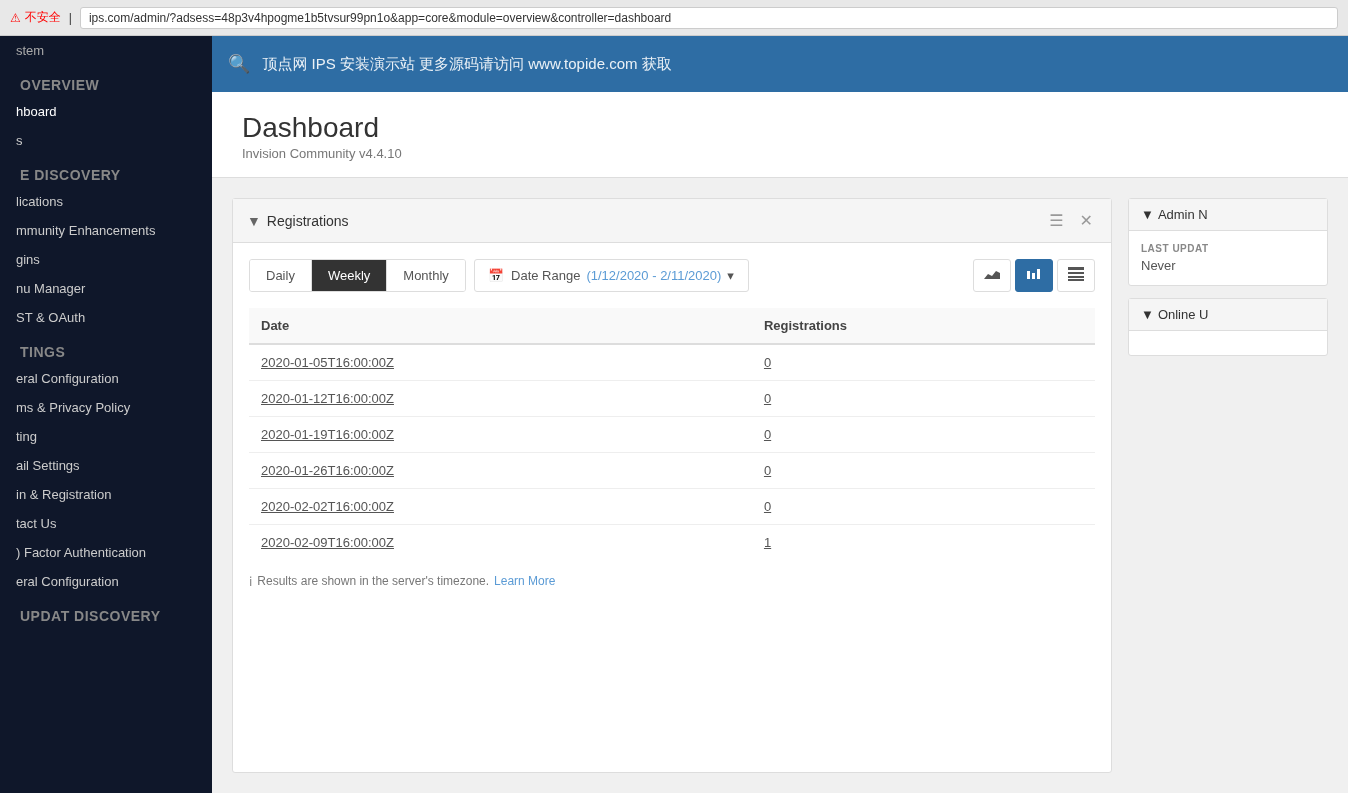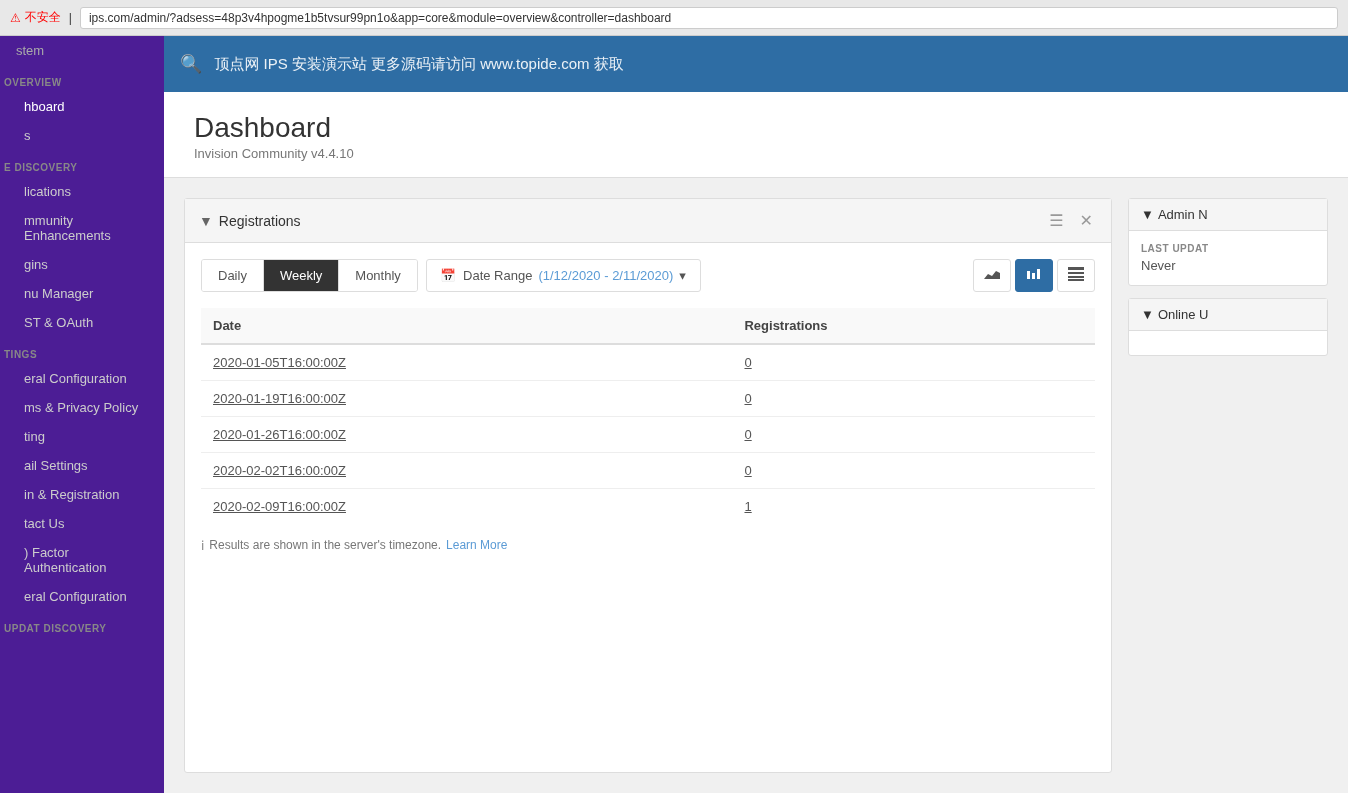--- a/index.html
+++ b/index.html
@@ -34,36 +34,36 @@
 
     
     .app-container {
       display: flex;
       flex: 1;
       overflow: hidden;
     }
 
     
     .sidebar {
-      width: 164px;
-      background: #4c1d95;
+      width: 212px;
+      background: #0f172a;
       color: #ccc;
       overflow-y: auto;
       flex-shrink: 0;
       font-size: 13px;
     }
     .sidebar-section-header {
       color: #888;
-      font-size: 10px;
+      font-size: 14px;
       font-weight: bold;
-      padding: 12px 4px 4px;
+      padding: 12px 20px 4px;
       letter-spacing: 0.5px;
     }
     .sidebar-item {
-      padding: 7px 24px;
+      padding: 7px 16px;
       cursor: pointer;
       color: #ccc;
     }
     .sidebar-item.active { color: white; }
     .sidebar-partial { color: #aaa; padding: 7px 16px; font-size: 13px; }
 
     
     .top-header {
       background: #2e6da4;
       color: white;
@@ -389,20 +389,24 @@
                 <th>Date</th>
                 <th>Registrations</th>
               </tr>
             </thead>
             <tbody id="table-body">
             <tr>
                   <td>2020-01-05T16:00:00Z</td>
                   <td>0</td>
                 </tr>
                 <tr>
+                  <td>2020-01-12T16:00:00Z</td>
+                  <td>0</td>
+                </tr>
+                <tr>
                   <td>2020-01-19T16:00:00Z</td>
                   <td>0</td>
                 </tr>
                 <tr>
                   <td>2020-01-26T16:00:00Z</td>
                   <td>0</td>
                 </tr>
                 <tr>
                   <td>2020-02-02T16:00:00Z</td>
                   <td>0</td>

